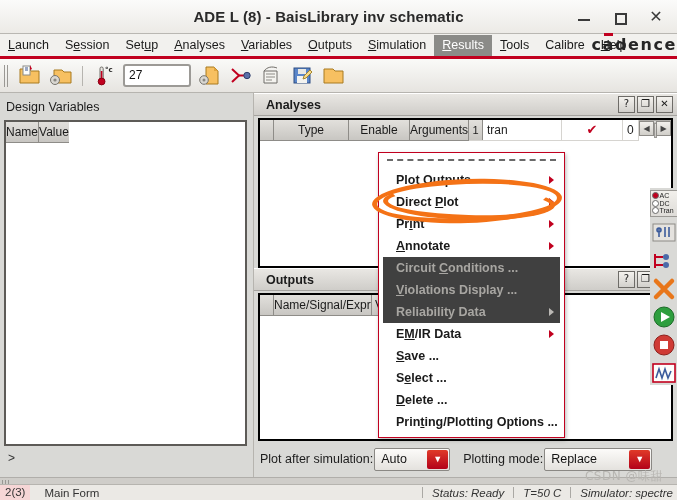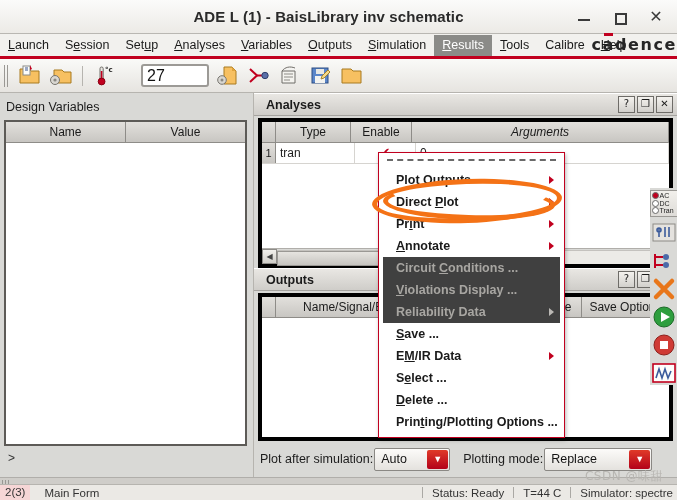--- a/index.html
+++ b/index.html
@@ -56,34 +56,34 @@
     border-bottom:1px solid #b6b4af;
     display:flex;align-items:center;gap:6px;padding-left:4px;
   }
   .grip{width:5px;height:22px;
     background:repeating-linear-gradient(90deg,#9a9894 0 1px,transparent 1px 3px);
     margin-right:2px;}
   .tbicon{width:25px;height:25px;position:relative;cursor:default;}
   .tsep{width:1px;height:20px;background:#b6b4af;margin:0 3px;}
   .tempbox{
     width:56px;height:19px;background:#fff;border:2px solid #9c9a96;border-radius:3px;
-    font-size:16px;padding:0 4px;line-height:19px;color:#111;margin-left:18px;
+    font-size:12px;padding:0 4px;line-height:19px;color:#111;
   }
 
   
   .content{flex:1;display:flex;min-height:0;position:relative;background:#d9d9d6;}
 
   .leftpane{
     width:253px;min-width:253px;display:flex;flex-direction:column;
     background:#d9d9d6;border-right:1px solid #b6b4af;
   }
   .dv-title{font-size:12.5px;padding:7px 0 6px 6px;color:#1c1c1c;}
   .dv-table{
     flex:1;margin:0 6px 0 4px;background:#ffffff;border:2px solid #5d5b57;
-    display:flex;flex-direction:column;min-height:0;
+    display:flex;flex-direction:row;min-height:0;
   }
   .dv-head{
     height:20px;min-height:20px;display:flex;
     background:linear-gradient(#e2e0dc,#c8c6c2);border-bottom:1px solid #8e8c88;
   }
   .dv-head div{
     flex:1;text-align:center;font-size:12px;line-height:20px;color:#1b1b1b;
   }
   .dv-head div:first-child{border-right:1px solid #8e8c88;}
   .dv-body{flex:1;background:#fff;}
@@ -102,22 +102,22 @@
     border-top:1px solid #ffffff;border-bottom:1px solid #a5a39f;
   }
   .panel-title{font-weight:bold;font-size:12.5px;padding-left:12px;color:#1b1b1b;}
   .panel-btns{margin-left:auto;display:flex;gap:2px;padding-right:4px;}
   .pbtn{
     width:15px;height:15px;border:1px solid #6e6c68;background:linear-gradient(#f4f2ee,#d2d0cc);
     font-size:10px;line-height:13px;text-align:center;color:#1a1a1a;cursor:default;
     font-family:"DejaVu Sans",sans-serif;
   }
   .grid{
-    flex:1;background:#fff;border:4px solid #000000;margin:2px 4px 0 4px;
-    display:flex;flex-direction:column;min-height:0;
+    flex:1;background:#fff;border:2px solid #000000;margin:2px 4px 0 4px;
+    display:flex;flex-direction:row;min-height:0;
   }
   .grid-head{
     height:20px;min-height:20px;display:flex;
     background:linear-gradient(#e2e0dc,#c8c6c2);border-bottom:1px solid #8e8c88;
     font-size:12px;color:#1b1b1b;
   }
   .gh{line-height:20px;text-align:center;border-right:1px solid #8e8c88;}
   .grid-rows{flex:1;background:#fff;font-size:12px;min-height:0;}
   .grow{display:flex;height:20px;border-bottom:1px solid #d6d4d0;}
   .gc{line-height:20px;border-right:1px solid #d6d4d0;padding-left:4px;}
@@ -209,35 +209,35 @@
   
   .statuswrap{height:22px;min-height:22px;background:#cfcdc9;border-top:1px solid #b0aeaa;position:relative;}
   .statusbar{
     position:absolute;left:0;right:0;bottom:0;height:15px;
     background:#ebe9e5;border-top:1px solid #b6b4af;
     display:flex;align-items:center;font-size:11.5px;color:#333;
   }
   .st-badge{background:#f6d6d6;padding:0 5px;line-height:15px;color:#333;}
   .st-sep{width:1px;height:11px;background:#aaa8a4;margin:0 9px;}
   .st-main{padding-left:14px;}
-  .st-right{margin-left:auto;display:flex;align-items:center;padding-right:4px;}
+  .st-right{margin-left:auto;display:flex;align-items:center;padding-right:4px;font-style:italic;}
   .watermark{
     position:absolute;right:14px;top:-10px;font-size:12px;color:#b8b6b2;
     font-family:"DejaVu Sans",sans-serif;letter-spacing:.5px;
   }
   .vgrip{position:absolute;left:2px;top:2px;width:7px;height:7px;
     background:repeating-linear-gradient(90deg,#9a9894 0 1px,transparent 1px 3px);}
 </style>
 </head>
 <body>
 
 <div class="app">
 
   <div class="titlebar">
-    <div class="title-text">ADE L (1) - BaisLibrary inv schematic</div>
+    <div class="title-text">ADE L (8) - BaisLibrary inv schematic</div>
     <div class="winbtns">
       <div class="winbtn min"></div>
       <div class="winbtn max"></div>
       <div class="winbtn close">✕</div>
     </div>
   </div>
 
   <div class="menubar">
     <div class="menu-item"><u>L</u>aunch</div>
     <div class="menu-item">S<u>e</u>ssion</div>
@@ -344,21 +344,21 @@
             <div class="pbtn">?</div>
             <div class="pbtn">❐</div>
             <div class="pbtn">✕</div>
           </div>
         </div>
         <div class="grid">
           <div class="grid-head">
             <div class="rownum"></div>
             <div class="gh" style="width:74px;">Type</div>
             <div class="gh" style="width:60px;">Enable</div>
-            <div class="gh" style="flex:1;font-style:italic;">Arguments</div>
+            <div class="gh" style="flex:1;">Arguments</div>
           </div>
           <div class="grid-rows">
             <div class="grow">
               <div class="rownum">1</div>
               <div class="gc" style="width:74px;">tran</div>
               <div class="gc ctr chk" style="width:60px;">✔</div>
               <div class="gc" style="flex:1;">0</div>
             </div>
           </div>
           <div class="hscroll">
@@ -488,25 +488,25 @@
       </div>
       <div class="mi disabled">
         <span><u>V</u>iolations Display ...</span>
       </div>
       <div class="mi disabled">
         <span>Reliability Data</span>
         <span class="arrow"></span>
       </div>
 
       <div class="mi">
-        <span><u>S</u>ave ...</span>
-      </div>
-      <div class="mi">
         <span>E<u>M</u>/IR Data</span>
         <span class="arrow"></span>
+      </div>
+      <div class="mi">
+        <span><u>S</u>ave ...</span>
       </div>
       <div class="mi">
         <span>S<u>e</u>lect ...</span>
       </div>
       <div class="mi">
         <span><u>D</u>elete ...</span>
       </div>
       <div class="mi">
         <span>Prin<u>t</u>ing/Plotting Options ...</span>
       </div>
@@ -520,20 +520,20 @@
   <div class="statuswrap">
     <div class="vgrip"></div>
     <div class="watermark">CSDN @味甜</div>
     <div class="statusbar">
       <span class="st-badge">2(3)</span>
       <span class="st-main">Main Form</span>
       <span class="st-right">
         <span class="st-sep"></span>
         <span>Status: Ready</span>
         <span class="st-sep"></span>
-        <span>T=44 C</span>
+        <span>T=50 C</span>
         <span class="st-sep"></span>
         <span>Simulator: spectre</span>
       </span>
     </div>
   </div>
 
 </div>
 
 </body></html>

